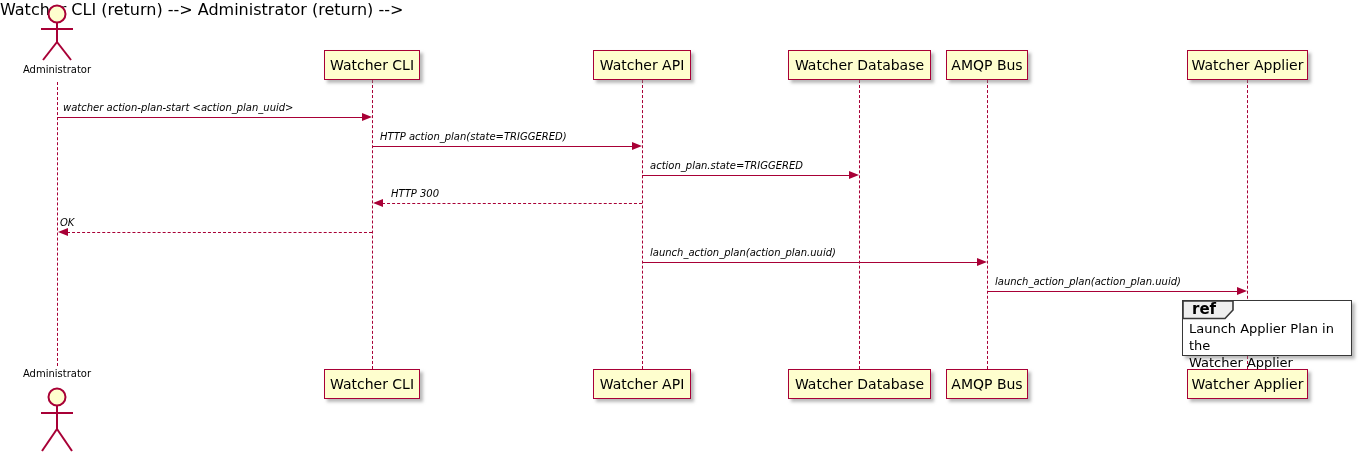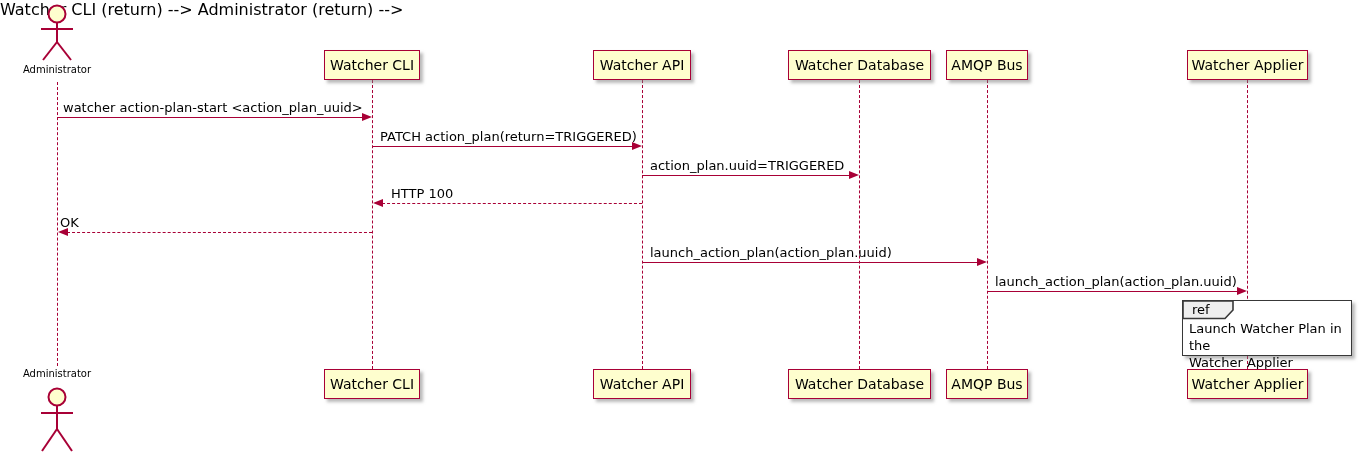--- a/index.html
+++ b/index.html
@@ -29,22 +29,22 @@
   
   .actor-label{
     position:absolute;
     font-size:10px;white-space:nowrap;
     transform:translateX(-50%);
   }
   .actor-figure{position:absolute;}
   
   .msg-label{
     position:absolute;
-    font-size:13px;white-space:nowrap;
-    height:16px;line-height:16px;
+    font-size:10px;white-space:nowrap;
+    height:16px;line-height:16px;font-style:italic;
   }
   .msg-line{
     position:absolute;height:0;
     border-top:1px solid #A80036;
   }
   .msg-line.dashed{border-top-style:dashed;}
   .arrowhead{
     position:absolute;width:0;height:0;
     border-top:4.5px solid transparent;
     border-bottom:4.5px solid transparent;
@@ -55,21 +55,21 @@
   .ref-box{
     position:absolute;
     background:#ffffff;
     border:1.6px solid #383838;
     box-sizing:border-box;
     box-shadow:3px 3px 3px rgba(130,130,130,0.55);
   }
   .ref-tab{position:absolute;top:-1px;left:-1px;}
   .ref-tab-label{
     position:absolute;top:0px;left:9px;
-    font-size:13px;font-weight:normal;line-height:17px;
+    font-size:15px;font-weight:bold;line-height:17px;
   }
   .ref-body{
     position:absolute;top:19px;left:6px;right:4px;
     font-size:13px;line-height:17px;
   }
 </style>
 </head>
 <body>
 
 <div id="canvas">
@@ -110,31 +110,31 @@
   <div class="pbox" style="left:1187px;top:50px;width:121px;">
       <span>Watcher Applier</span>
     </div>
 
   
   <div class="msg-label" style="left:63px;top:100px;">watcher action-plan-start &lt;action_plan_uuid&gt;</div>
   <div class="msg-line" style="left:57px;top:117px;width:306px;"></div>
   <div class="arrowhead right" style="left:362px;top:112.5px;"></div>
 
   
-  <div class="msg-label" style="left:380px;top:129px;">PATCH action_plan(return=TRIGGERED)</div>
+  <div class="msg-label" style="left:380px;top:129px;">HTTP action_plan(state=TRIGGERED)</div>
   <div class="msg-line" style="left:372px;top:146px;width:261px;"></div>
   <div class="arrowhead right" style="left:632px;top:141.5px;"></div>
 
   
-  <div class="msg-label" style="left:650px;top:158px;">action_plan.uuid=TRIGGERED</div>
+  <div class="msg-label" style="left:650px;top:158px;">action_plan.state=TRIGGERED</div>
   <div class="msg-line" style="left:642px;top:175px;width:208px;"></div>
   <div class="arrowhead right" style="left:849px;top:170.5px;"></div>
 
    Watcher CLI (return) --&gt;
-  <div class="msg-label" style="left:391px;top:186px;">HTTP 100</div>
+  <div class="msg-label" style="left:391px;top:186px;">HTTP 300</div>
   <div class="msg-line dashed" style="left:382px;top:203px;width:260px;"></div>
   <div class="arrowhead left" style="left:373px;top:198.5px;"></div>
 
    Administrator (return) --&gt;
   <div class="msg-label" style="left:60px;top:215px;">OK</div>
   <div class="msg-line dashed" style="left:67px;top:232px;width:305px;"></div>
   <div class="arrowhead left" style="left:58px;top:227.5px;"></div>
 
   
   <div class="msg-label" style="left:650px;top:245px;">launch_action_plan(action_plan.uuid)</div>
@@ -146,21 +146,21 @@
   <div class="msg-line" style="left:987px;top:291px;width:251px;"></div>
   <div class="arrowhead right" style="left:1237px;top:286.5px;"></div>
 
   
   <div class="ref-box" style="left:1182px;top:300px;width:170px;height:56px;">
     <svg class="ref-tab" width="53" height="20" viewBox="0 0 53 20">
       <path d="M1,1 H51 V10 L43,18.5 H1 Z" fill="#EEEEEE" stroke="#383838" stroke-width="1.6"></path>
     </svg>
     <span class="ref-tab-label">ref</span>
     <div class="ref-body">
-      <div>Launch Watcher Plan in the</div>
+      <div>Launch Applier Plan in the</div>
       <div>Watcher Applier</div>
     </div>
   </div>
 
   
   <div class="actor-label" style="left:57px;top:368px;">Administrator</div>
   <div class="actor-figure" style="left:37px;top:386px;">
     <svg width="40" height="68" viewBox="0 0 40 68">
       <circle cx="20" cy="11" r="8.5" fill="#FEFECE" stroke="#A80036" stroke-width="2"></circle>
       <line x1="20" y1="19.5" x2="20" y2="43" stroke="#A80036" stroke-width="2"></line>

